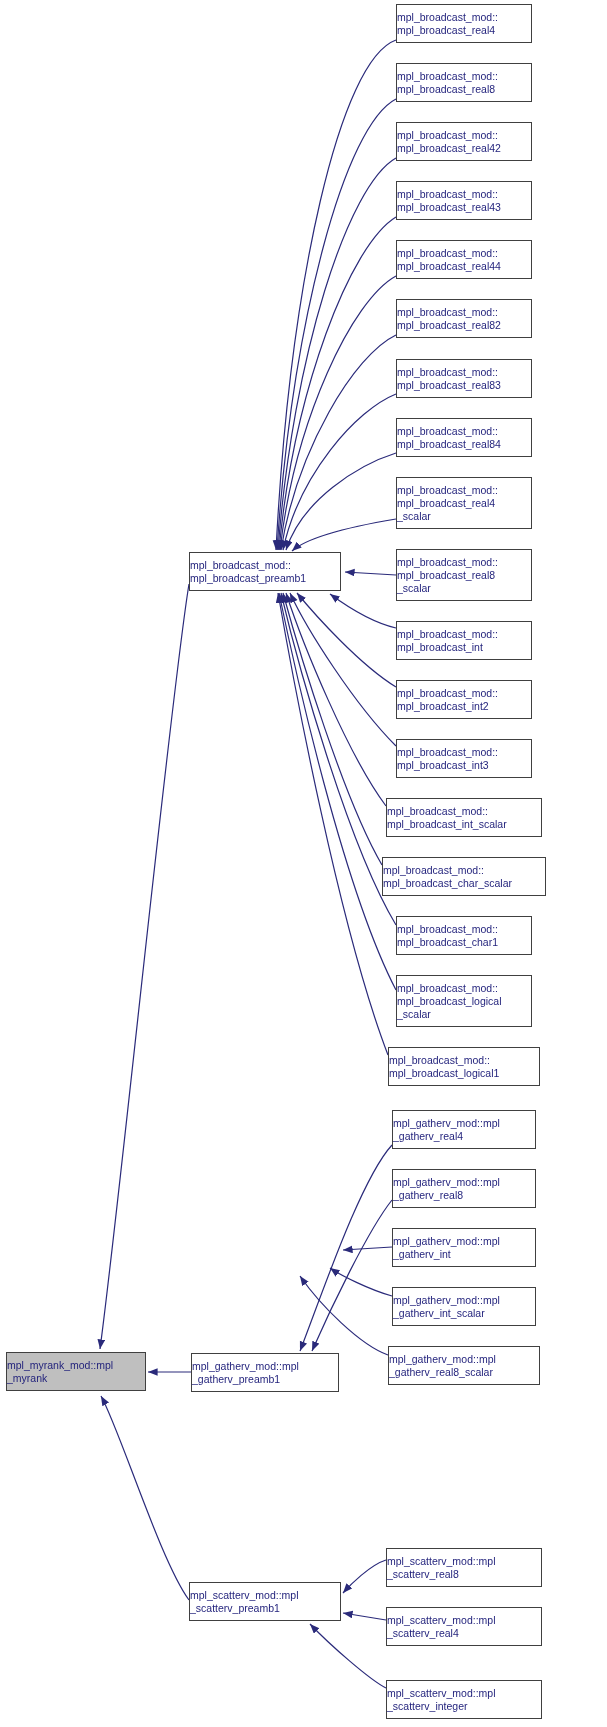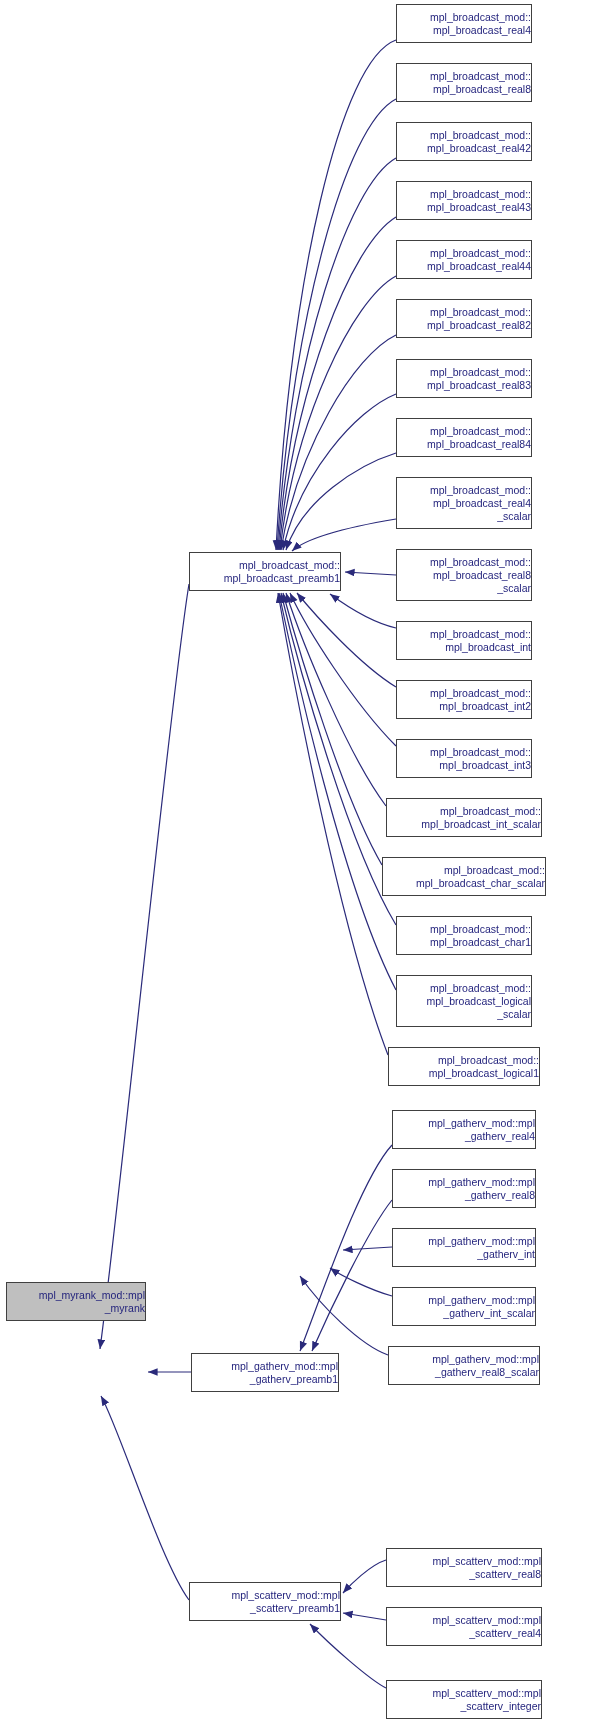--- a/index.html
+++ b/index.html
@@ -7,21 +7,21 @@
   #canvas{position:relative;width:607px;height:1727px;background:#ffffff;overflow:hidden;}
   #edges{position:absolute;left:0;top:0;width:607px;height:1727px;}
   .node{
     position:absolute;
     box-sizing:border-box;
     background:#ffffff;
     border:1px solid #404040;
     color:#1f1f7a;
     font-size:10.5px;
     line-height:13px;
-    text-align:right;
+    text-align:left;
     display:flex;
     align-items:center;
     justify-content:center;
     white-space:pre-line;
     letter-spacing:0px;
     z-index:3;
   }
   .node.root{background:#bfbfbf;border:1px solid #404040;}
   .node span{display:block;width:100%;}
 </style>
@@ -63,21 +63,21 @@
         <path d="M 392,1247 L 343,1250" marker-end="url(#ah)" stroke="#2a2a7a"></path>
         <path d="M 392,1296 C 370,1290 340,1275 330,1268" marker-end="url(#ah)" stroke="#2a2a7a"></path>
         <path d="M 388,1355 C 360,1345 320,1305 300,1276" marker-end="url(#ah)" stroke="#2a2a7a"></path>
         <path d="M 386,1560 C 370,1565 350,1585 343,1593" marker-end="url(#ah)" stroke="#2a2a7a"></path>
         <path d="M 386,1620 L 343,1613" marker-end="url(#ah)" stroke="#2a2a7a"></path>
         <path d="M 386,1688 C 370,1680 330,1645 310,1624" marker-end="url(#ah)" stroke="#2a2a7a"></path>
       </g>
   </svg>
 
   <div id="node-layer">
-      <div class="node root" style="left: 6px; top: 1282px; width: 140px; height: 39px;"><span>mpl_myrank_mod::mpl
+      <div class="node root" style="left: 6px; top: 1352px; width: 140px; height: 39px;"><span>mpl_myrank_mod::mpl
 _myrank</span></div>
       <div class="node" style="left: 189px; top: 552px; width: 152px; height: 39px;"><span>mpl_broadcast_mod::
 mpl_broadcast_preamb1</span></div>
       <div class="node" style="left: 191px; top: 1353px; width: 148px; height: 39px;"><span>mpl_gatherv_mod::mpl
 _gatherv_preamb1</span></div>
       <div class="node" style="left: 189px; top: 1582px; width: 152px; height: 39px;"><span>mpl_scatterv_mod::mpl
 _scatterv_preamb1</span></div>
       <div class="node" style="left: 396px; top: 4px; width: 136px; height: 39px;"><span>mpl_broadcast_mod::
 mpl_broadcast_real4</span></div>
       <div class="node" style="left: 396px; top: 63px; width: 136px; height: 39px;"><span>mpl_broadcast_mod::

